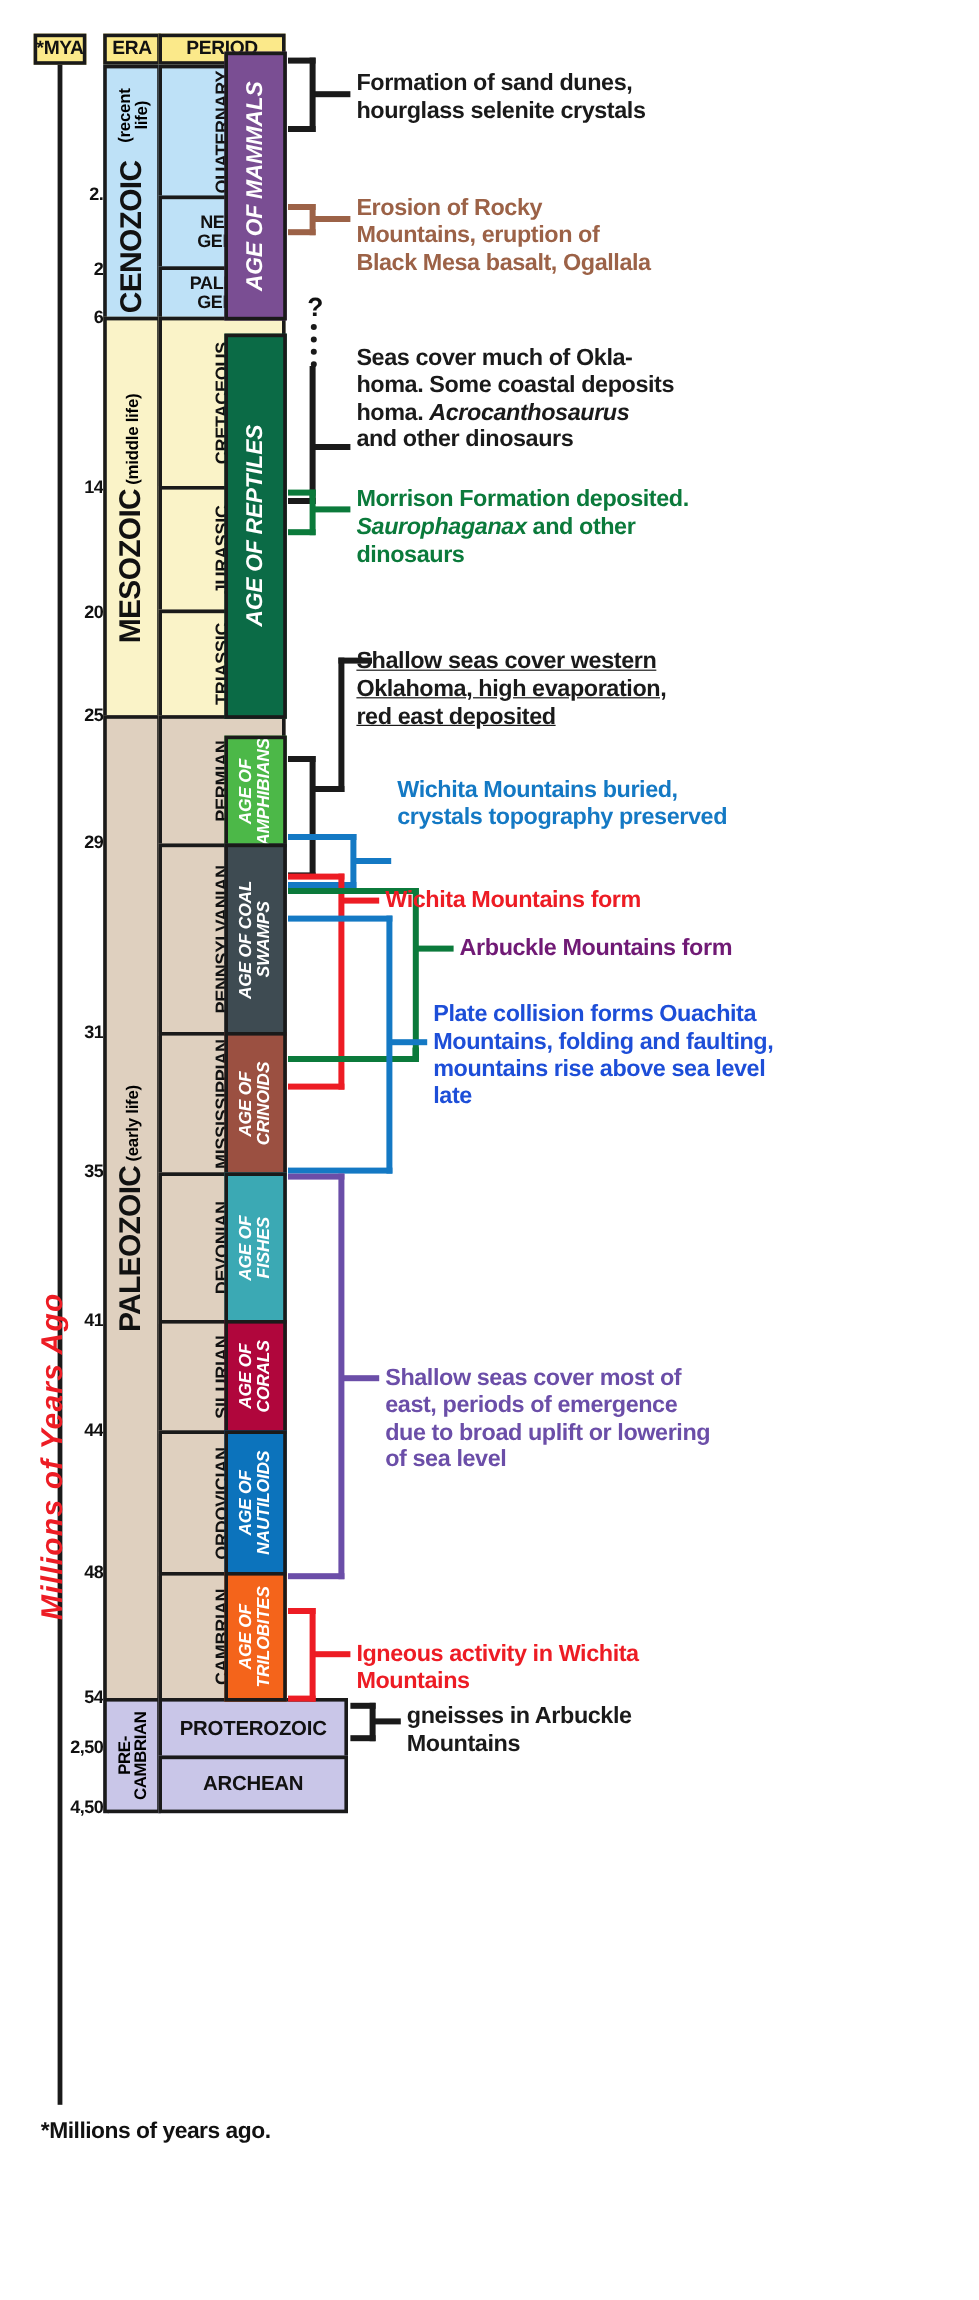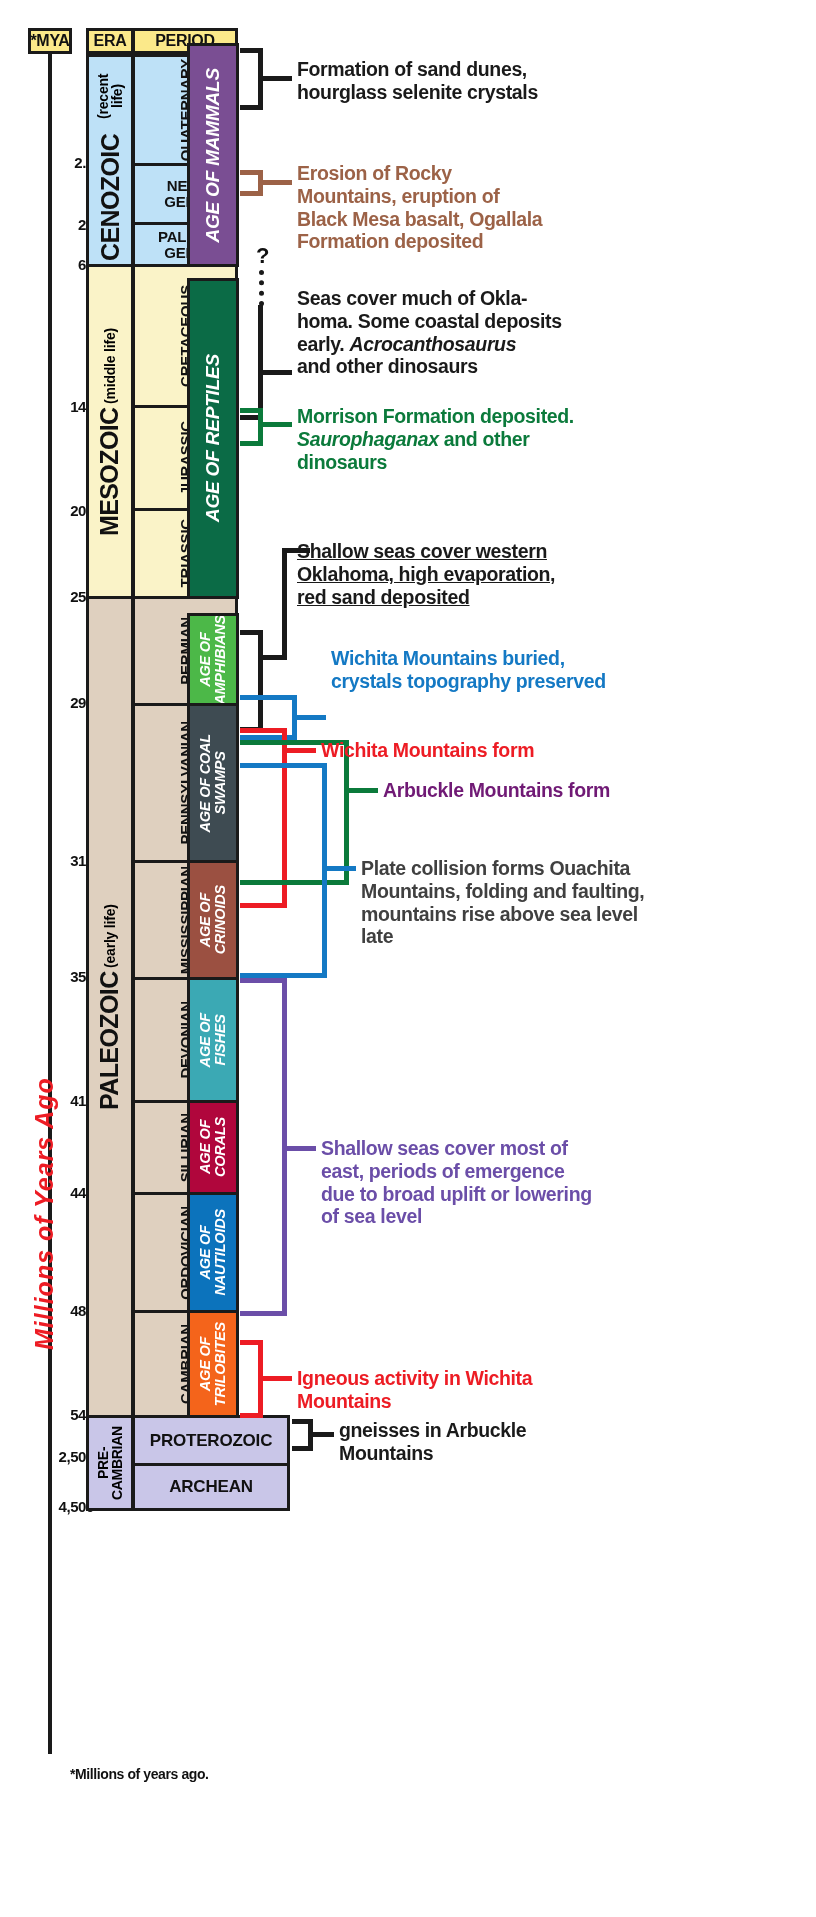--- a/index.html
+++ b/index.html
@@ -47,22 +47,22 @@
   .age-txt-lg{font-size:19px;}
 
   
   .note{position:absolute;font-size:19.5px;font-weight:bold;line-height:1.17;
         letter-spacing:-.35px;}
   .note i{font-style:italic;text-align:center;}
 
   
   .br{position:absolute;}
 
-  #footnote{position:absolute;left:34px;top:1766px;font-size:14px;
-            font-weight:bold;color:#111;letter-spacing:-.4px;margin-left:36px;}
+  #footnote{position:absolute;left:34px;top:1766px;font-size:19px;
+            font-weight:bold;color:#111;letter-spacing:-.4px;}
   #qmark{position:absolute;left:256px;top:243px;font-size:22px;font-weight:bold;color:#111;}
 </style>
 </head>
 <body>
 
 <div class="abs hdr ctr" style="left:28px;top:28px;width:44px;height:26px;">
   <span>*MYA</span>
 </div>
 <div class="abs hdr ctr" style="left:86px;top:28px;width:48px;height:26px;">
   <span>ERA</span>
@@ -312,56 +312,55 @@
 
 <div class="note" style="left:297px;top:58px;width:370px;color:#1a1a1a;">
   <div>Formation of sand dunes,</div>
   <div>hourglass selenite crystals</div>
 </div>
 
 <div class="note" style="left:297px;top:162px;width:370px;color:#9C6247;">
   <div>Erosion of Rocky</div>
   <div>Mountains, eruption of</div>
   <div>Black Mesa basalt, Ogallala</div>
-  <div>Formation deposited</div>
 </div>
 
 <div class="note" style="left:297px;top:287px;width:375px;color:#1a1a1a;">
   <div>Seas cover much of Okla-</div>
   <div>homa. Some coastal deposits</div>
-  <div><span>early. </span><i>Acrocanthosaurus</i></div>
+  <div><span>homa. </span><i>Acrocanthosaurus</i></div>
   <div>and other dinosaurs</div>
 </div>
 
 <div class="note" style="left:297px;top:405px;width:375px;color:#0B7A3B;">
   <div>Morrison Formation deposited.</div>
   <div><i>Saurophaganax</i><span> and other</span></div>
   <div>dinosaurs</div>
 </div>
 
 <div class="note" style="left:297px;top:540px;width:375px;color:#1a1a1a;text-decoration:underline;">
   <div>Shallow seas cover western</div>
   <div>Oklahoma, high evaporation,</div>
-  <div>red sand deposited</div>
+  <div>red east deposited</div>
 </div>
 
 <div class="note" style="left:331px;top:647px;width:340px;color:#1479C4;">
   <div>Wichita Mountains buried,</div>
   <div>crystals topography preserved</div>
 </div>
 
 <div class="note" style="left:321px;top:739px;width:340px;color:#ED1C24;">
   <div>Wichita Mountains form</div>
 </div>
 
 <div class="note" style="left:383px;top:779px;width:340px;color:#701a75;">
   <div>Arbuckle Mountains form</div>
 </div>
 
-<div class="note" style="left:361px;top:857px;width:330px;color:#404040;">
+<div class="note" style="left:361px;top:834px;width:330px;color:#1d4ed8;">
   <div>Plate collision forms Ouachita</div>
   <div>Mountains, folding and faulting,</div>
   <div>mountains rise above sea level</div>
   <div>late</div>
 </div>
 
 <div class="note" style="left:321px;top:1137px;width:340px;color:#6B4EA8;">
   <div>Shallow seas cover most of</div>
   <div>east, periods of emergence</div>
   <div>due to broad uplift or lowering</div>

